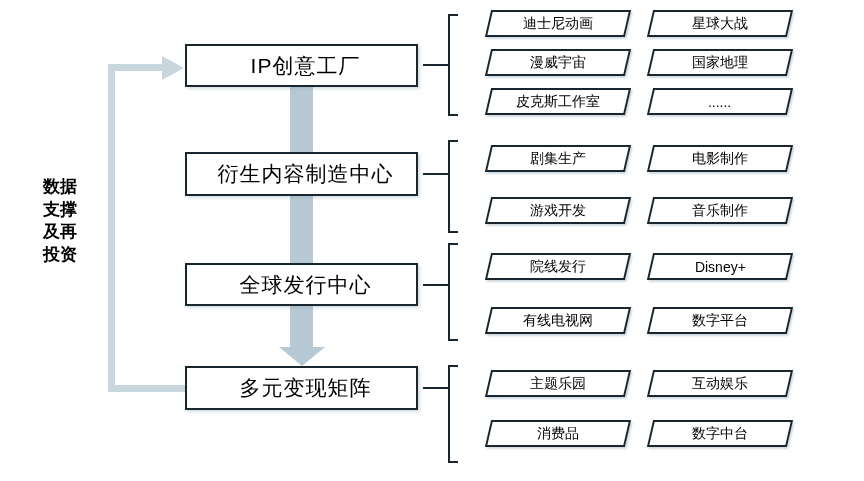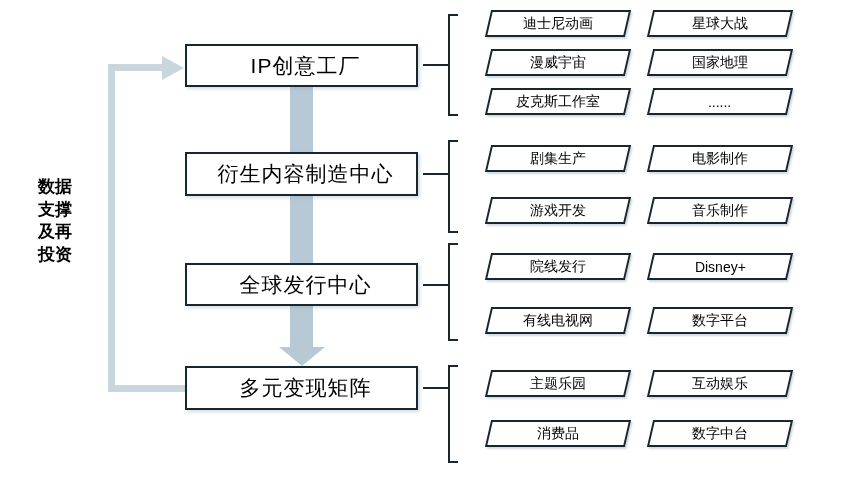--- a/index.html
+++ b/index.html
@@ -12,21 +12,21 @@
   html,body{margin:0;padding:0;background:#ffffff;}
   #canvas{
     position:relative;width:864px;height:481px;background:#ffffff;overflow:hidden;
     font-family:"Liberation Sans","DejaVu Sans",sans-serif;color:var(--text);
   }
   .abs{position:absolute;}
 
   
   .left-label{
     left:38px;top:176px;width:44px;
-    font-size:17px;font-weight:bold;line-height:22.5px;
+    font-size:17px;font-weight:bold;line-height:22.5px;text-align:center;
     white-space:pre-line;color:#000;
   }
 
   
   .loop-seg{background:var(--loop-fill);}
   .loop-vert{left:108px;top:64px;width:7px;height:328px;}
   .loop-top{left:108px;top:64px;width:55px;height:7px;}
   .loop-bottom{left:108px;top:385px;width:78px;height:7px;}
   .loop-arrowhead{
     left:162px;top:56px;width:0;height:0;

